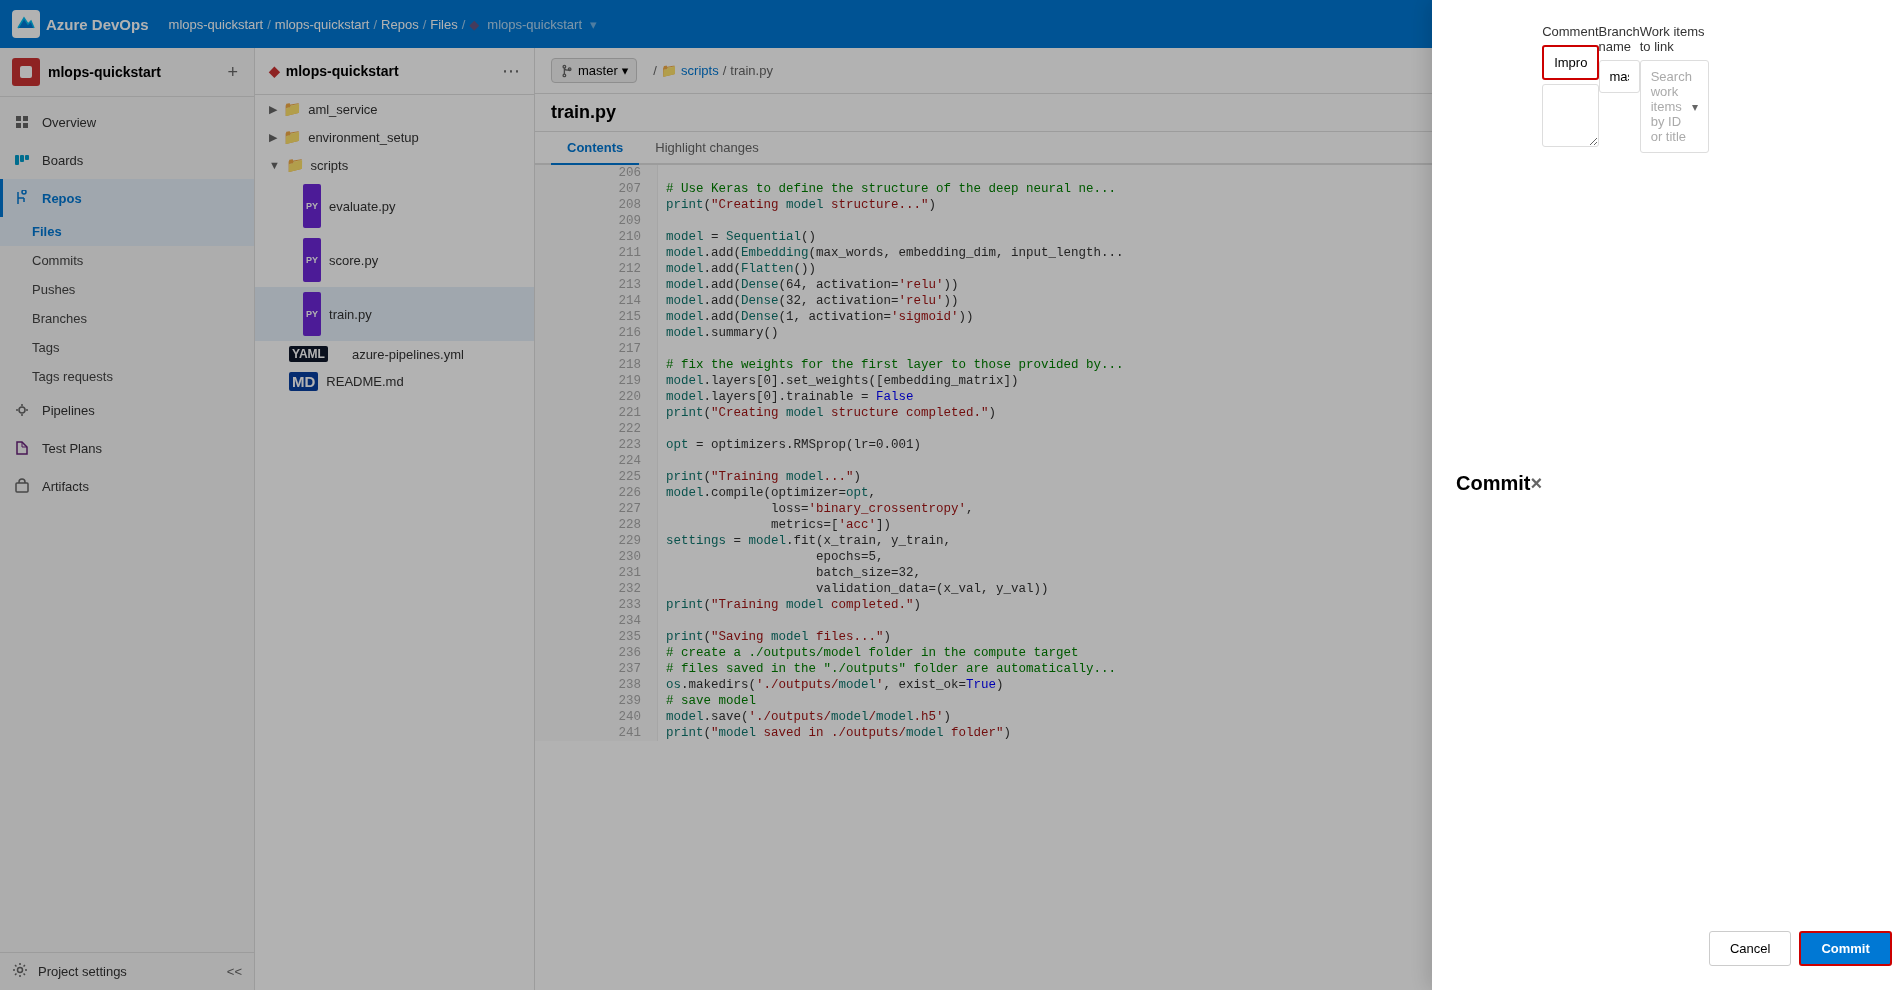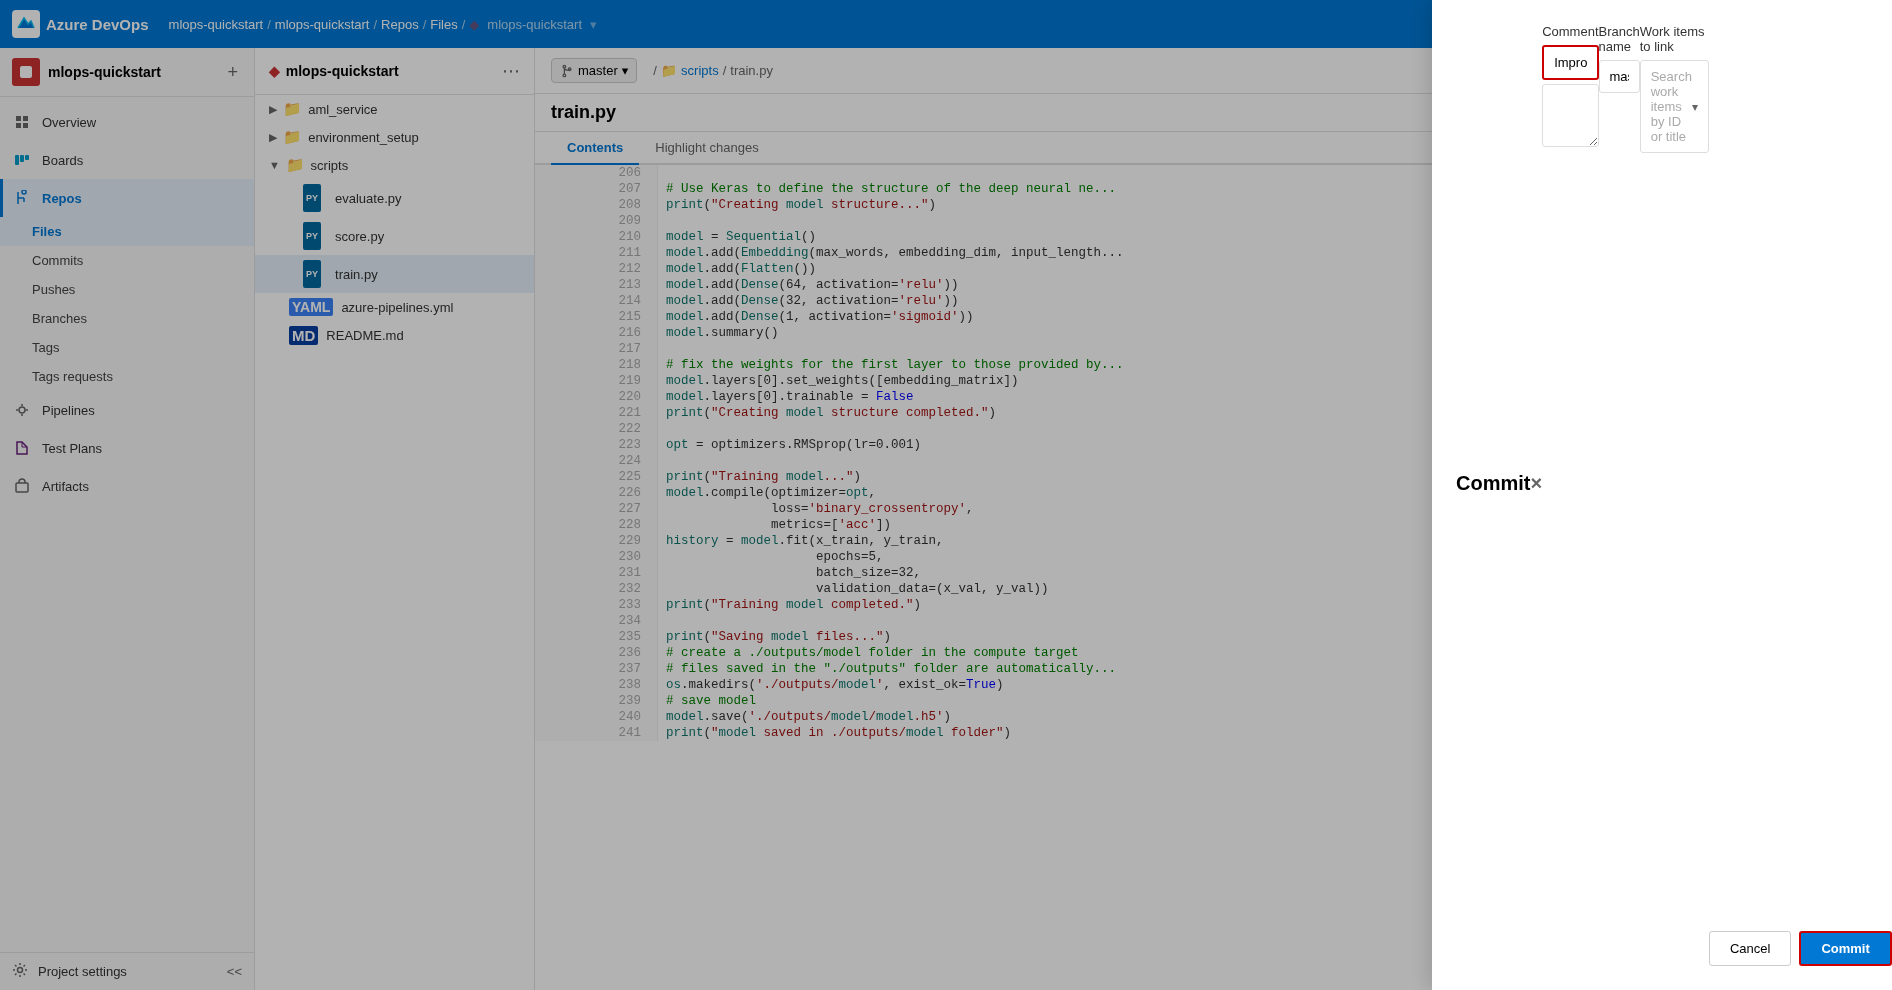--- a/index.html
+++ b/index.html
@@ -49,23 +49,23 @@
     .settings-item { display: flex; align-items: center; gap: 10px; padding: 9px 12px; cursor: pointer; color: #333; font-size: 13px; margin-top: auto; border-top: 1px solid #e0e0e0; }
     .collapse-btn { margin-left: auto; color: #666; }
 
     
     .file-tree-panel { width: 280px; background: white; border-right: 1px solid #e0e0e0; flex-shrink: 0; overflow-y: auto; }
     .file-tree-header { display: flex; align-items: center; justify-content: space-between; padding: 12px 14px; border-bottom: 1px solid #e0e0e0; }
     .file-tree-title { font-size: 14px; font-weight: 600; display: flex; align-items: center; gap: 6px; }
     .tree-item { display: flex; align-items: center; gap: 6px; padding: 5px 14px; cursor: pointer; font-size: 13px; color: #333; }
     .tree-item.selected { background: #e6f0fa; }
     .folder-icon { color: #dcb67a; font-size: 15px; }
-    .file-icon { font-size: 12px; color: #666; background: #0369a1; color: white; padding: 9px 3px; border-radius: 2px; font-size: 9px; font-weight: 700; margin-right: 8px; }
+    .file-icon { font-size: 12px; color: #666; background: #6d28d9; color: white; padding: 17px 3px; border-radius: 2px; font-size: 9px; font-weight: 700; margin-right: 2px; }
     .file-icon-md { font-size: 15px; font-weight: 700; background: #083fa1; color: white; padding: 1px 3px; border-radius: 2px; margin-right: 2px; }
-    .file-icon-yaml { font-size: 14px; font-weight: 700; background: #3b82f6; color: white; padding: 1px 3px; border-radius: 2px; margin-right: 2px; }
+    .file-icon-yaml { font-size: 12px; font-weight: 700; background: #0f172a; color: white; padding: 1px 3px; border-radius: 2px; margin-right: 18px; }
     .chevron { font-size: 11px; color: #666; }
 
     
     .editor-area { flex: 1; background: white; display: flex; flex-direction: column; overflow: hidden; }
     .editor-header { padding: 10px 16px; border-bottom: 1px solid #e0e0e0; display: flex; align-items: center; gap: 8px; }
     .branch-selector { display: flex; align-items: center; gap: 4px; background: #f3f3f3; border: 1px solid #ccc; border-radius: 4px; padding: 4px 8px; font-size: 13px; cursor: pointer; }
     .path-nav { display: flex; align-items: center; gap: 4px; font-size: 13px; color: #666; margin-left: 8px; }
     .path-nav a { color: #0078d4; text-decoration: none; }
     .file-title { padding: 8px 16px; font-size: 18px; font-weight: 600; border-bottom: 1px solid #e0e0e0; }
     .editor-tabs { display: flex; gap: 0; border-bottom: 2px solid #e0e0e0; padding: 0 16px; }
@@ -408,21 +408,21 @@
             <tr>
               <td class="line-num">227</td>
               <td class="code-line">              loss=<span class="str">'binary_crossentropy'</span>,</td>
             </tr>
             <tr>
               <td class="line-num">228</td>
               <td class="code-line">              metrics=[<span class="str">'acc'</span>])</td>
             </tr>
             <tr>
               <td class="line-num">229</td>
-              <td class="code-line"><span class="fn">history</span> = <span class="fn">model</span>.fit(x_train, y_train,</td>
+              <td class="code-line"><span class="fn">settings</span> = <span class="fn">model</span>.fit(x_train, y_train,</td>
             </tr>
             <tr>
               <td class="line-num">230</td>
               <td class="code-line">                    epochs=5,</td>
             </tr>
             <tr>
               <td class="line-num">231</td>
               <td class="code-line">                    batch_size=32,</td>
             </tr>
             <tr>

